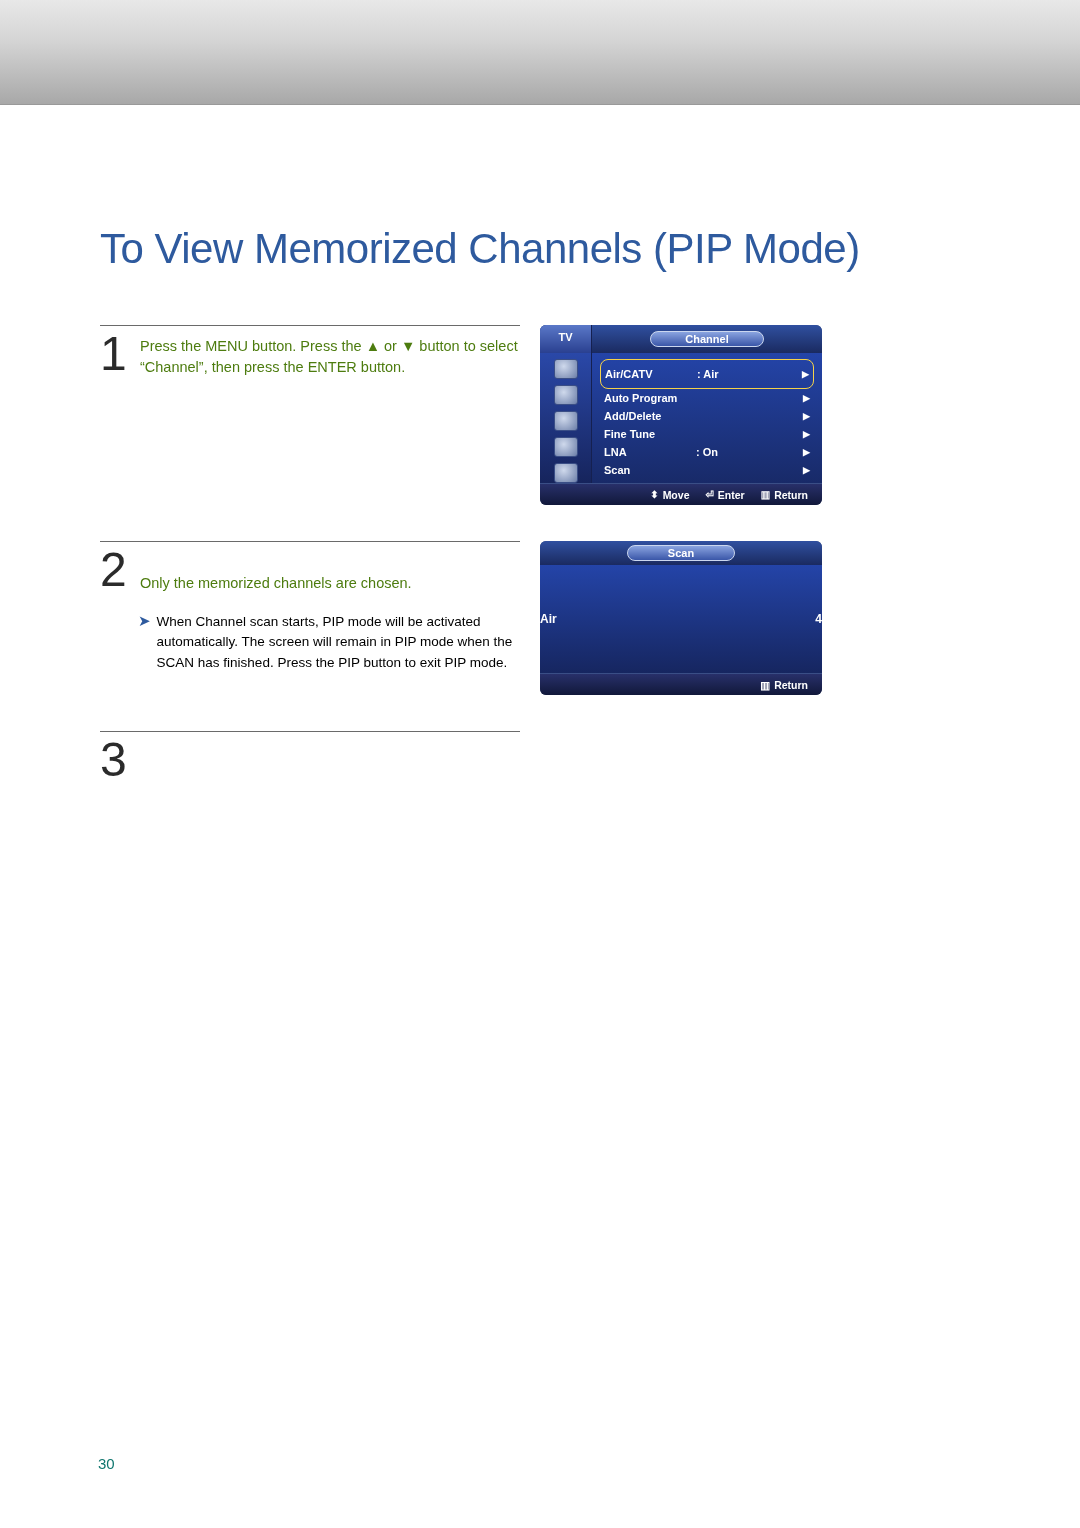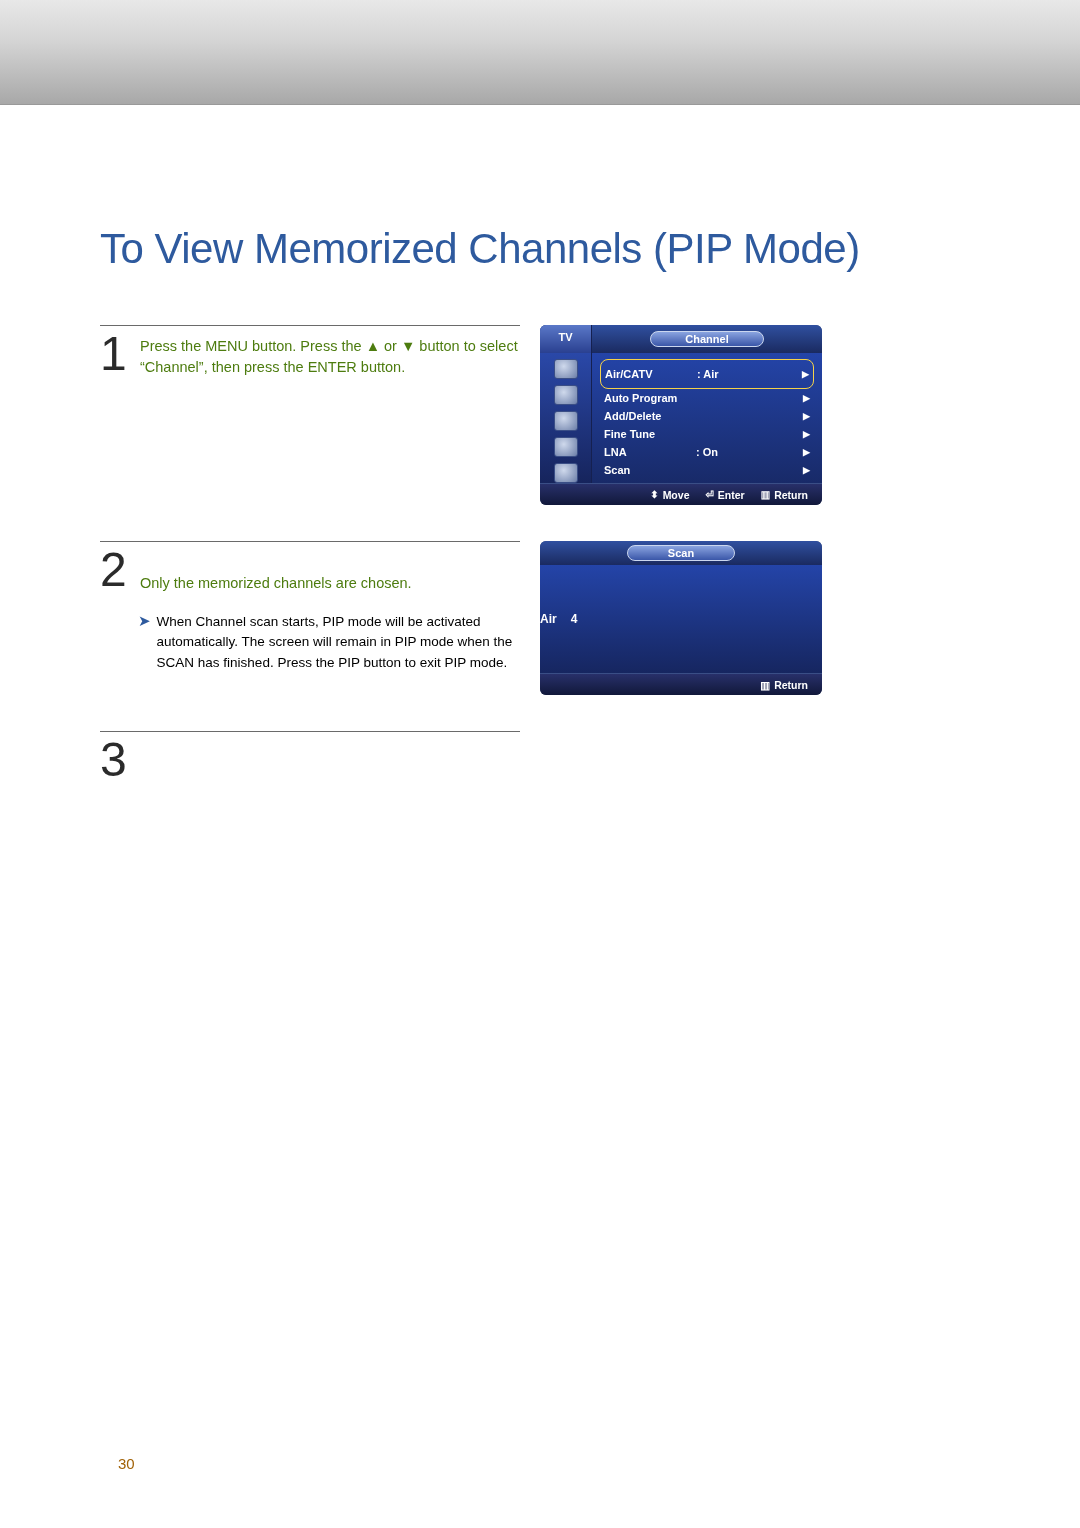--- a/index.html
+++ b/index.html
@@ -184,41 +184,41 @@
     border: 1px solid #cbd7ef;
     border-radius: 12px;
     padding: 1px 40px;
     font-size: 11px;
   }
   .osd2-body {
     background: linear-gradient(to bottom, #2444a8 0%, #162660 100%);
     height: 108px;
     display: flex;
     align-items: center;
-    justify-content: flex-start;
+    justify-content: space-between;
     gap: 14px;
     font-size: 12px;
   }
   .osd2-foot {
     background: linear-gradient(to bottom, #28306a, #11183a);
     height: 22px;
     display: flex;
     align-items: center;
     justify-content: flex-end;
     padding-right: 14px;
     font-size: 10.5px;
     border-top: 1px solid #3a4e86;
   }
   .osd2-foot .hint { display: inline-flex; align-items: center; gap: 4px; }
   .page-number {
     position: absolute;
     bottom: 56px;
-    left: 118px;
+    left: 98px;
     font-size: 15px;
-    color: #a16207;
+    color: #0f766e;
   }
 </style>
 </head>
 <body>
 
 <div class="top-band"></div>
 
 <div class="page">
 
   <h1 class="page-title">To View Memorized Channels (PIP Mode)</h1>

